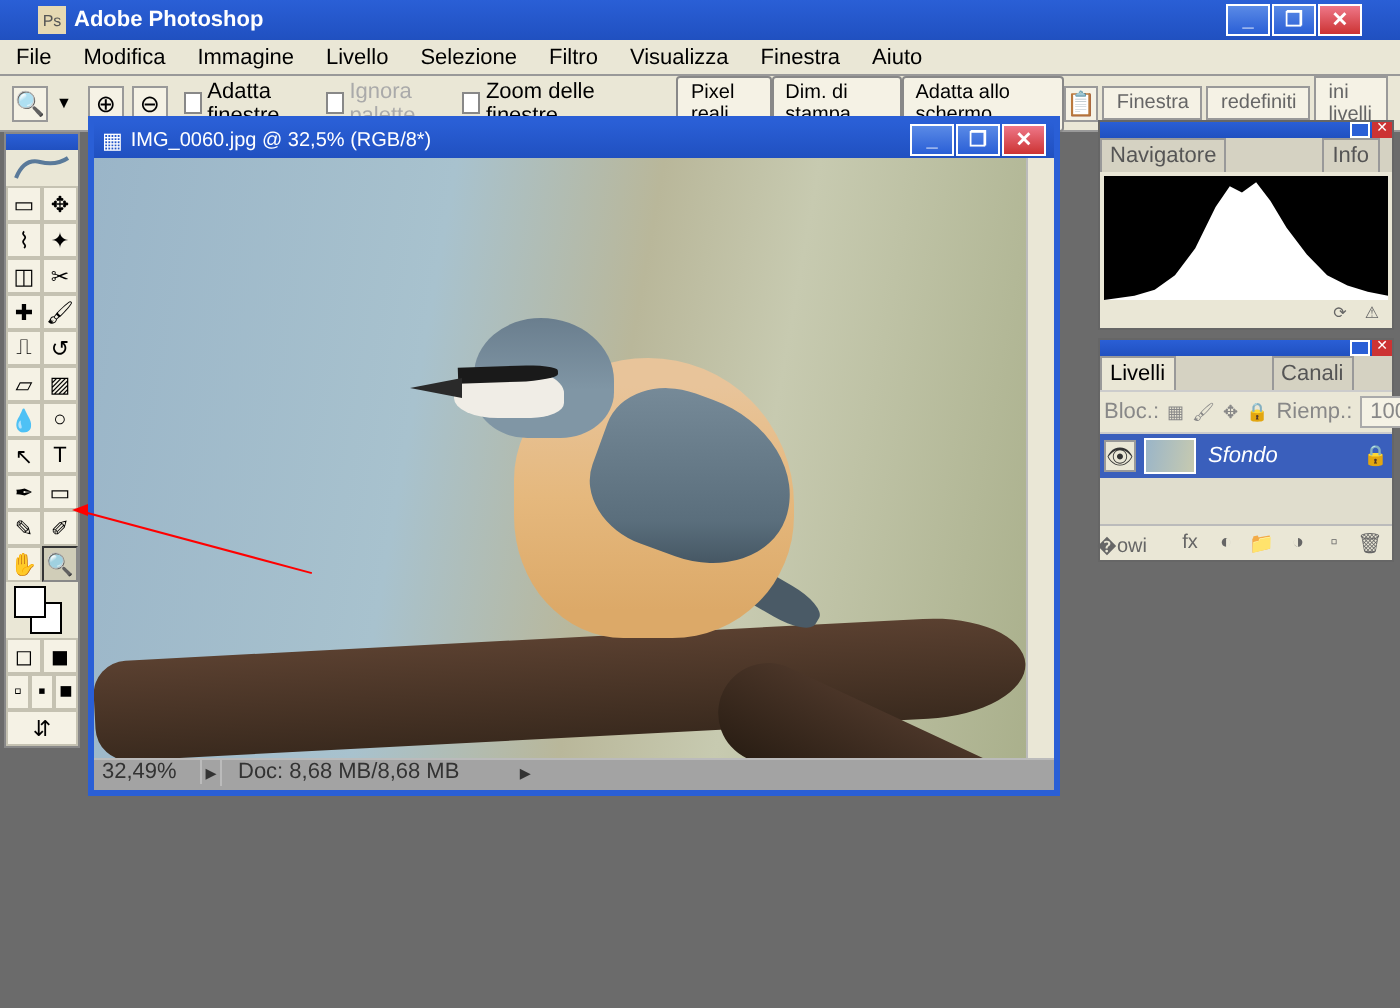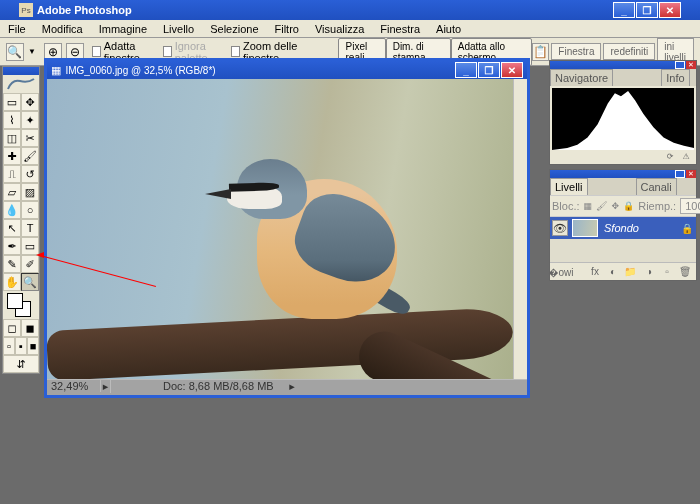--- a/index.html
+++ b/index.html
@@ -51,21 +51,21 @@
 .bird-body { position: absolute; width: 140px; height: 140px; background: linear-gradient(180deg, #e8c49a 10%, #e5b87d 50%, #dca968 90%); border-radius: 55% 60% 50% 45% / 50% 60% 50% 50%; left: 10px; top: 40px; }
 .bird-head { position: absolute; width: 70px; height: 60px; background: linear-gradient(180deg, #6a7e8e 0%, #8096a5 60%); border-radius: 50% 55% 40% 40%; left: -10px; top: 20px; }
 .bird-face { position: absolute; width: 55px; height: 25px; background: #f0ede6; left: -20px; top: 45px; border-radius: 40% 50% 30% 40%; }
 .bird-stripe { position: absolute; width: 50px; height: 8px; background: #1a1a1a; left: -18px; top: 44px; border-radius: 0 40% 40% 0; transform: rotate(-2deg); }
 .bird-beak { position: absolute; width: 0; height: 0; border-right: 26px solid #2a2a2a; border-top: 5px solid transparent; border-bottom: 5px solid transparent; left: -42px; top: 50px; }
 .bird-wing { position: absolute; width: 100px; height: 80px; background: linear-gradient(160deg, #7a8e9c 0%, #5a6e7c 70%, #3a4a56 100%); border-radius: 40% 60% 50% 40%; left: 50px; top: 60px; transform: rotate(20deg); }
 .bird-tail { position: absolute; width: 50px; height: 18px; background: #4a5a66; left: 115px; top: 150px; transform: rotate(30deg); border-radius: 0 40% 40% 0; }
 .vscroll { width: 14px; background: #eae7d6; border-left: 1px solid #bbb; }
 .statusbar { height: 16px; background: #a3a3a3; display: flex; align-items: flex-start; font-size: 10px; color: #333; border-top: 1px solid #bbb; }
 .statusbar .cell1 { width: 54px; border-right: 1px solid #bbb; padding: 0 4px; }
-.statusbar .cell2 { flex: 1; padding: 0 8px; margin-left: 44px; }
+.statusbar .cell2 { flex: 1; padding: 0 8px; }
 
 
 .arrow-line { position: absolute; left: 40px; top: 255px; width: 120px; height: 1px; background: red; transform-origin: left center; transform: rotate(15deg); z-index: 50; }
 .arrow-head { position: absolute; left: 36px; top: 252px; width: 0; height: 0; border-right: 8px solid red; border-top: 3px solid transparent; border-bottom: 3px solid transparent; z-index: 50; }
 
 
 .rightpanels { position: absolute; right: 3px; top: 60px; width: 148px; }
 .panel { border: 1px solid #666; background: #eae7d6; margin-bottom: 4px; }
 .panel .phdr { height: 8px; background: linear-gradient(#2a5fd6,#2050c0); display: flex; justify-content: flex-end; }
 .panel .phdr .pc { width: 10px; height: 8px; background: #c33; color: #fff; font-size: 7px; text-align: center; line-height: 8px; margin-left: 1px; }

